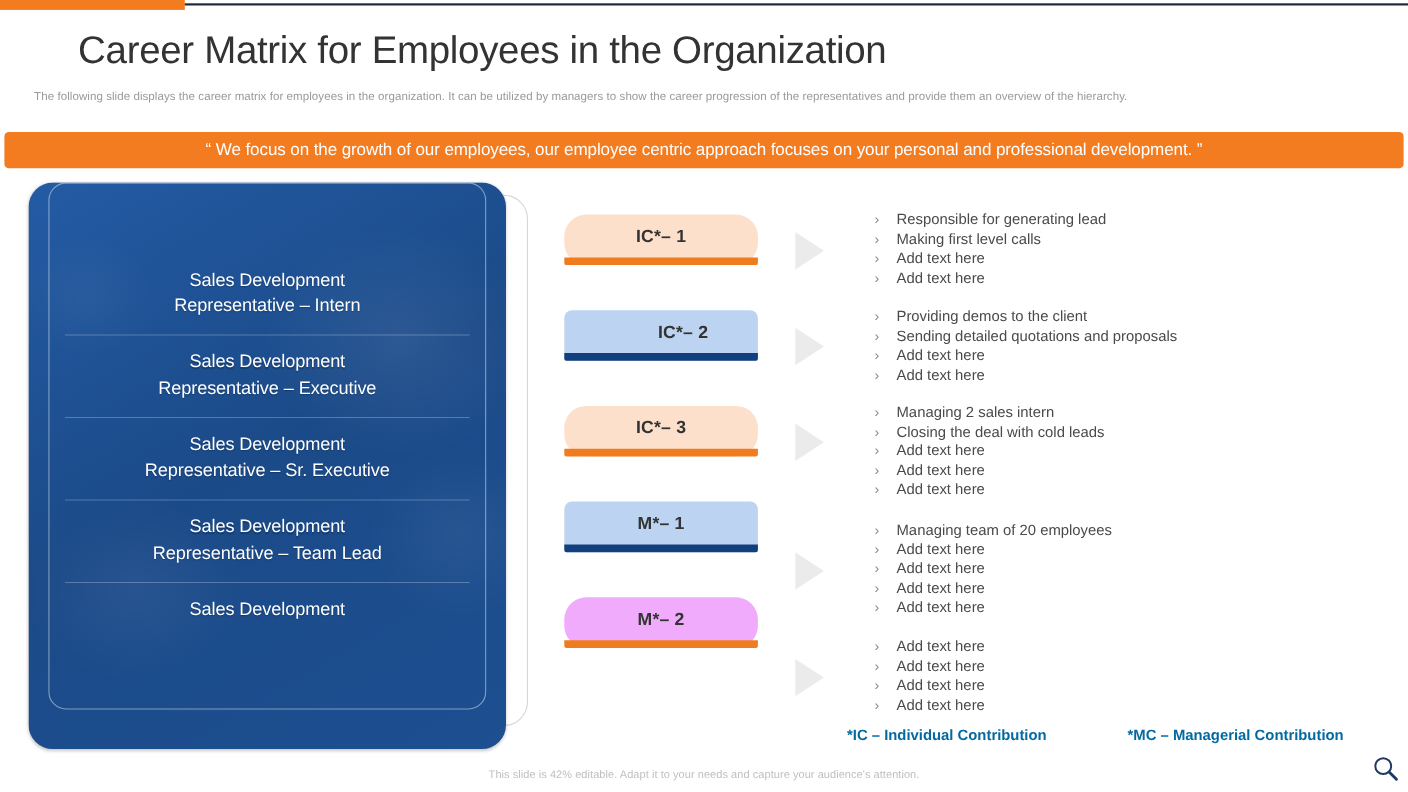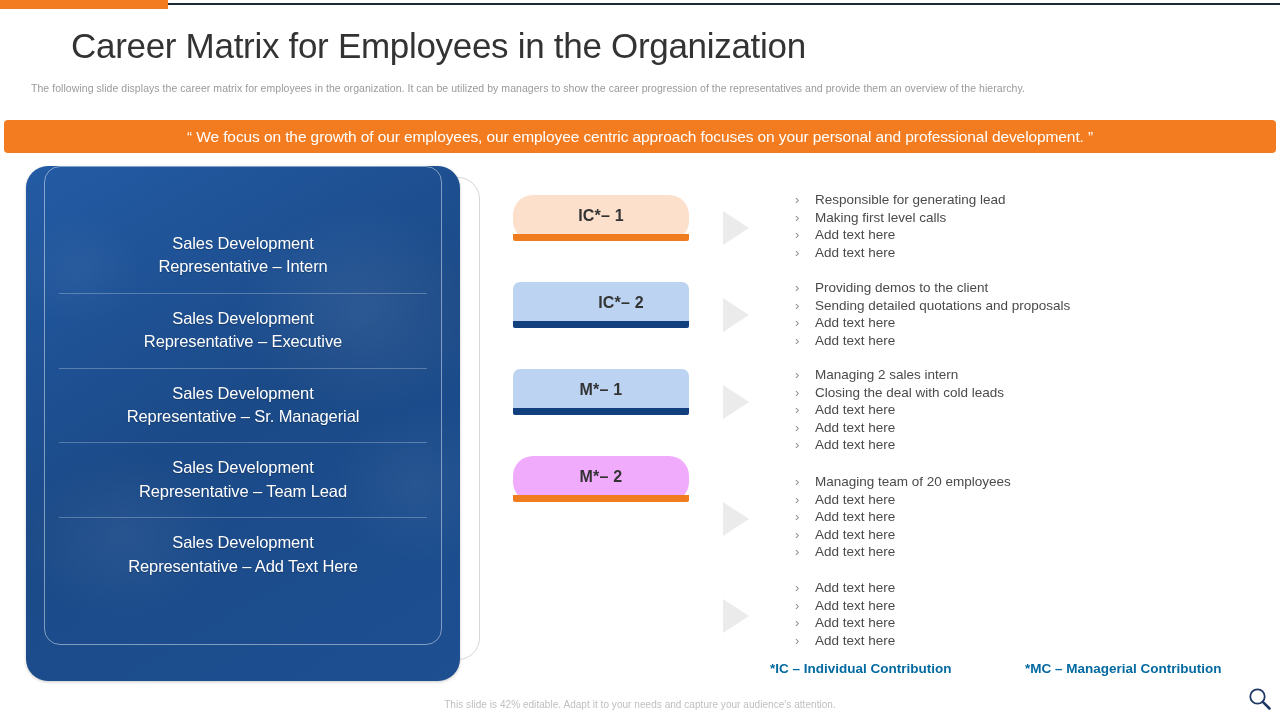--- a/index.html
+++ b/index.html
@@ -249,41 +249,44 @@
     <div class="role-item">
       <div>Sales Development</div>
       <div>Representative – Intern</div>
     </div>
     <div class="role-item">
       <div>Sales Development</div>
       <div>Representative – Executive</div>
     </div>
     <div class="role-item">
       <div>Sales Development</div>
-      <div>Representative – Sr. Managerial</div>
+      <div>Representative – Sr. Executive</div>
     </div>
     <div class="role-item">
       <div>Sales Development</div>
       <div>Representative – Team Lead</div>
     </div>
     <div class="role-item">
       <div>Sales Development</div>
-      <div>Representative – Add Text Here</div>
     </div>
   </div>
 </div>
 
 <div id="levels-column">
   <div class="level-card orange" style="background: rgb(252, 224, 204);">
     <span class="level-label">IC*– 1</span>
     <span class="level-bar" style="background: rgb(239, 124, 31);"></span>
   </div>
   <div class="level-card blue" style="background: rgb(188, 212, 242); padding-left: 40px;">
     <span class="level-label">IC*– 2</span>
     <span class="level-bar" style="background: rgb(18, 64, 126);"></span>
+  </div>
+  <div class="level-card orange" style="background: rgb(252, 224, 204);">
+    <span class="level-label">IC*– 3</span>
+    <span class="level-bar" style="background: rgb(239, 124, 31);"></span>
   </div>
   <div class="level-card blue" style="background: rgb(188, 212, 242);">
     <span class="level-label">M*– 1</span>
     <span class="level-bar" style="background: rgb(18, 64, 126);"></span>
   </div>
   <div class="level-card orange" style="background: #f0abfc;">
     <span class="level-label">M*– 2</span>
     <span class="level-bar" style="background: rgb(239, 124, 31);"></span>
   </div>
 </div>

